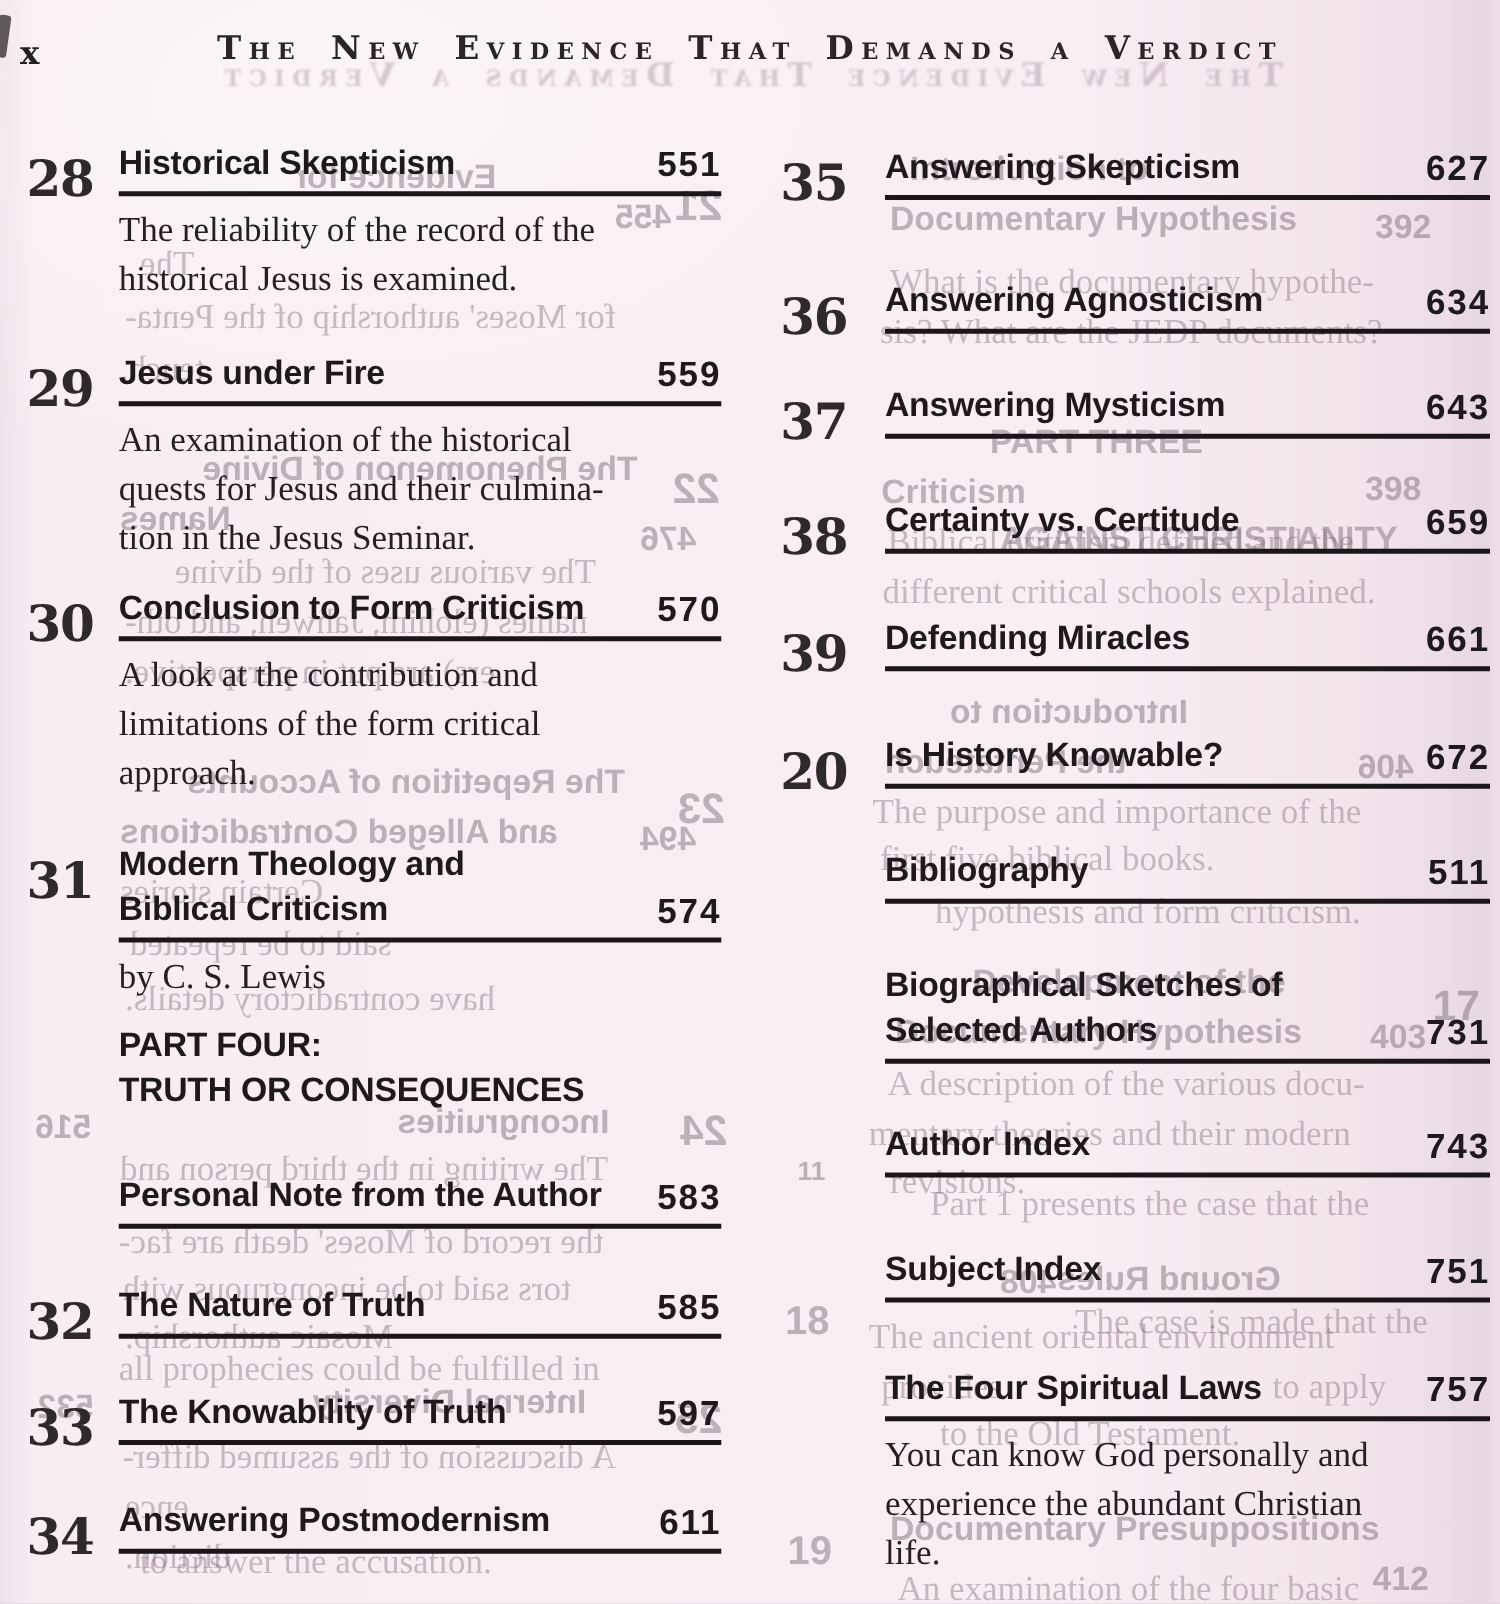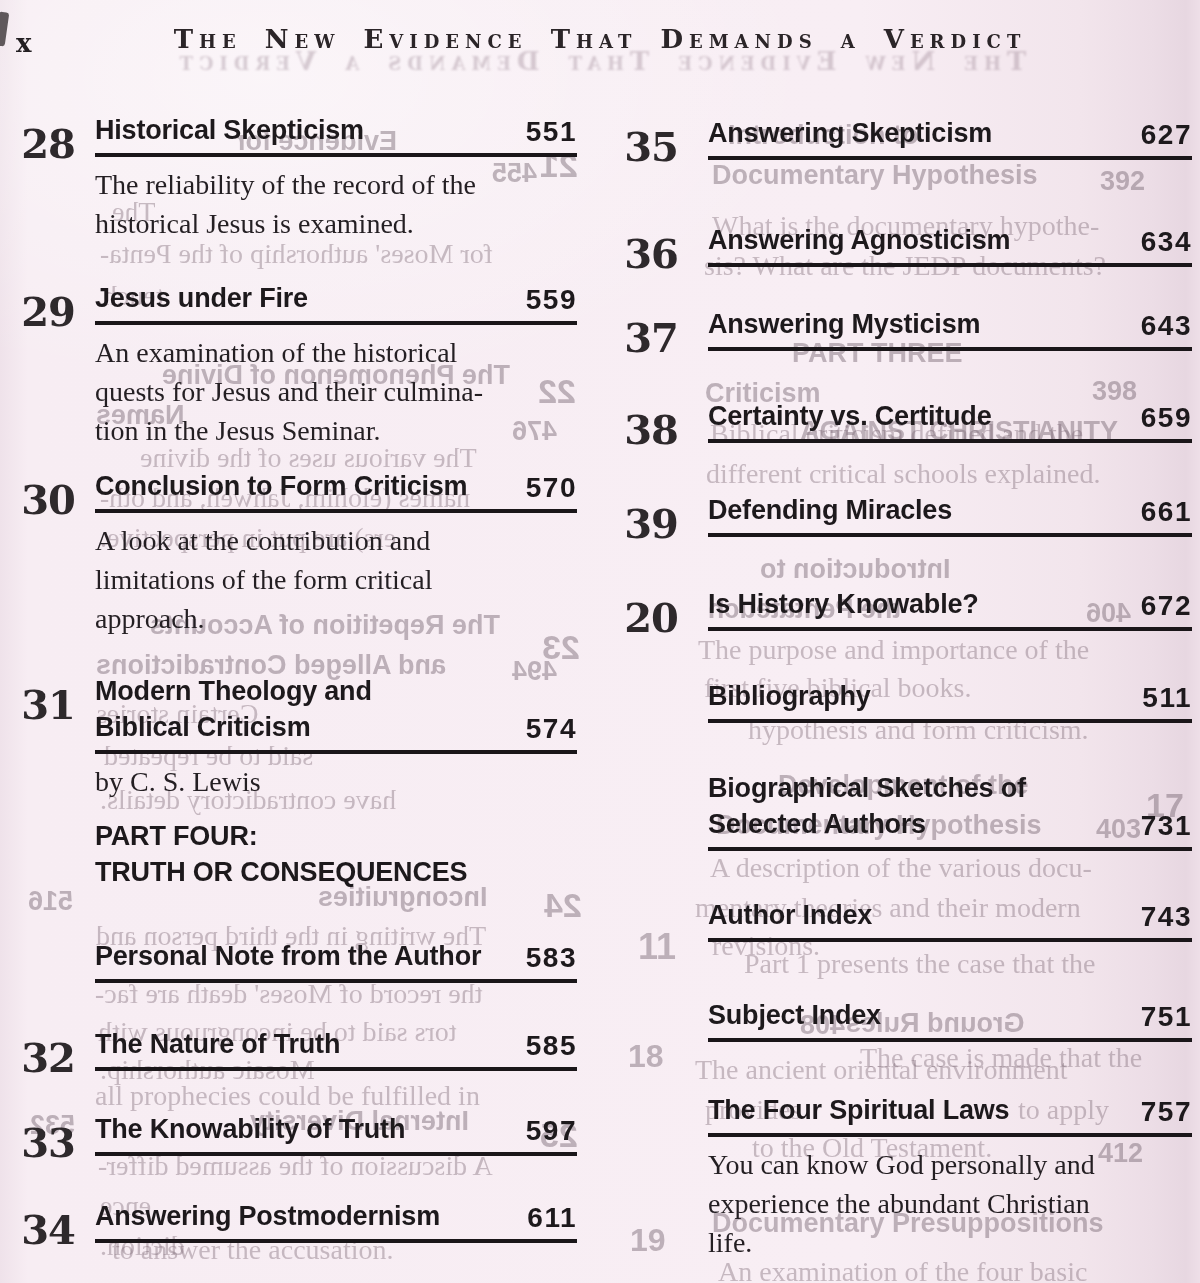--- a/index.html
+++ b/index.html
@@ -119,31 +119,31 @@
       <span class="ghost gs nomir" style="left: 704px; top: 672px; text-align: right;">first five biblical books.</span>
       <span class="ghost gs nomir" style="left: 748px; top: 714px;">hypothesis and form criticism.</span>
       <span class="ghost gb nomir" style="left: 778px; top: 770px;">Development of the</span>
       <span class="ghost gb nomir" style="left: 716px; top: 810px;">Documentary Hypothesis</span>
       <span class="ghost gb nomir" style="left: 1096px; top: 814px;">403</span>
       <span class="ghost gb nomir" style="left: 1146px; top: 786px; font-size: 34px;">17</span>
       <span class="ghost gs nomir" style="left: 710px; top: 852px; text-align: right;">A description of the various docu-</span>
       <span class="ghost gs nomir" style="left: 695px; top: 892px;">mentary theories and their modern</span>
       <span class="ghost gs nomir" style="left: 712px; top: 930px;">revisions.</span>
       <span class="ghost gs nomir" style="left: 744px; top: 948px;">Part 1 presents the case that the</span>
-      <span class="ghost gb nomir" style="left: 638px; top: 926px; font-size: 36px;">11</span>
+      <span class="ghost gb nomir" style="left: 638px; top: 926px; font-size: 21px;">11</span>
       <span class="ghost gb" style="left: 800px; top: 1010px;">408</span>
       <span class="ghost gb" style="left: 846px; top: 1008px;">Ground Rules</span>
       <span class="ghost gs nomir" style="left: 860px; top: 1042px;">The case is made that the</span>
       <span class="ghost gs nomir" style="left: 695px; top: 1054px;">The ancient oriental environment</span>
       <span class="ghost gs nomir" style="left: 705px; top: 1094px;">provides</span>
       <span class="ghost gs nomir" style="left: 1018px; top: 1094px;">to apply</span>
       <span class="ghost gs nomir" style="left: 752px; top: 1132px;">to the Old Testament.</span>
       <span class="ghost gb nomir" style="left: 628px; top: 1038px; font-size: 32px;">18</span>
       <span class="ghost gb nomir" style="left: 712px; top: 1208px;">Documentary Presuppositions</span>
-      <span class="ghost gb nomir" style="left: 1098px; top: 1138px;">412</span>
+      <span class="ghost gb nomir" style="left: 1098px; top: 1248px;">412</span>
       <span class="ghost gb nomir" style="left: 630px; top: 1222px; font-size: 32px;">19</span>
       <span class="ghost gs nomir" style="left: 718px; top: 1256px;">An examination of the four basic</span>
     </div>
 
   <span class="folio">x</span>
   <div class="runhead">The New Evidence That Demands a Verdict</div>
   <div class="runhead ghosthead">The New Evidence That Demands a Verdict</div>
 
   <section class="col colL">
 

